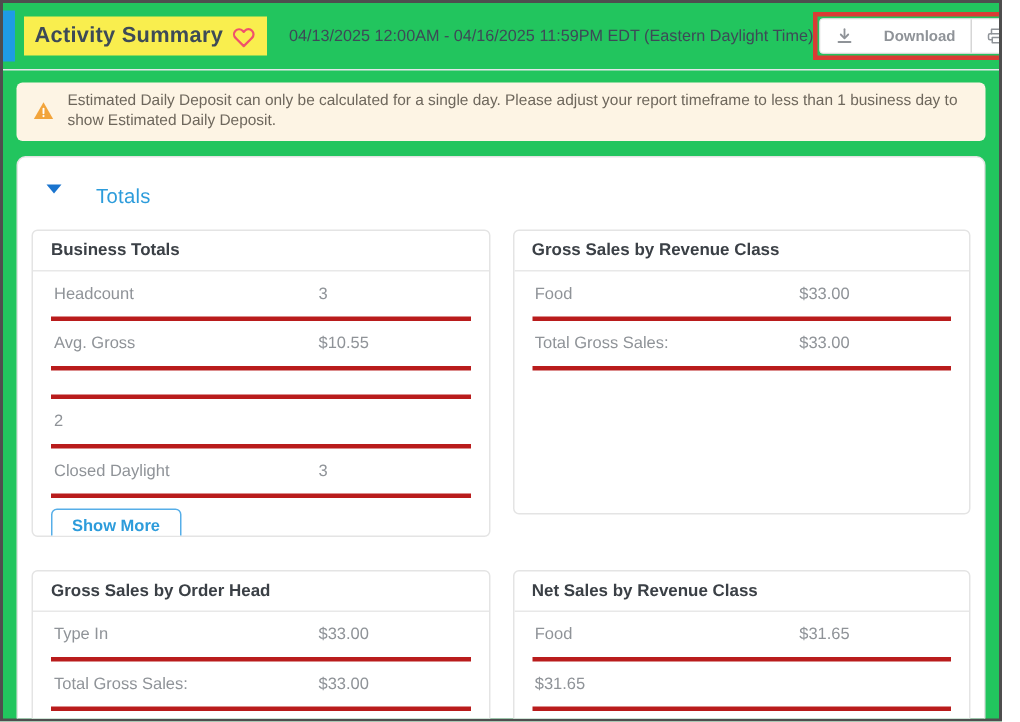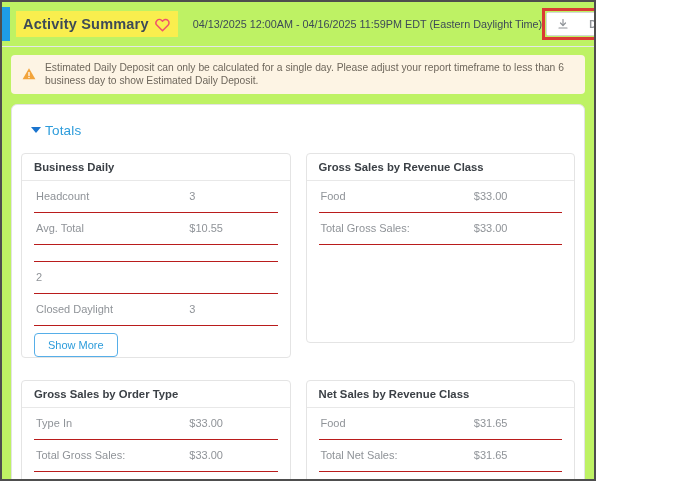--- a/index.html
+++ b/index.html
@@ -3,24 +3,24 @@
 <meta charset="utf-8">
 <style>
   * { box-sizing: border-box; margin: 0; padding: 0; }
   body {
     font-family: "Liberation Sans", sans-serif;
     background: #ffffff;
     width: 680px;
   }
   .screen {
     position: relative;
-    width: 596px;
+    width: 668px;
     height: 481px;
     border: 2px solid #4e4e4e;
-    background: #bef264;
+    background: #22c55e;
     overflow: hidden;
   }
 
   
   .header {
     display: flex;
     align-items: center;
     height: 45px;
     border-bottom: 1px solid #e4e7ea;
     padding-right: 10px;
@@ -101,22 +101,22 @@
   .container {
     margin: 10px 9px 0 9px;
     border: 1px solid #e3e3e3;
     border-radius: 6px;
     padding: 12px 8px 24px 8px;
     min-height: 420px;
     background: #ffffff;
   }
   .totals-toggle {
     display: flex;
-    align-items: center;
-    gap: 4px;
+    align-items: flex-start;
+    gap: 23px;
     margin: 6px 11px 15px 11px;
     cursor: pointer;
     width: max-content;
   }
   .tri-down {
     width: 0; height: 0;
     border-left: 5px solid transparent;
     border-right: 5px solid transparent;
     border-top: 6px solid #1a74ce;
   }
@@ -136,21 +136,21 @@
     font-size: 11.3px;
     font-weight: 700;
     color: #3b4046;
     border-bottom: 1px solid #e8e8e8;
   }
   .card-body { padding: 0 12px; }
   .row {
     display: flex;
     align-items: center;
     padding: 9px 2px;
-    border-bottom: 1px solid #b91c1c;
+    border-bottom: 3px solid #b91c1c;
     font-size: 11px;
     color: #8f9398;
     min-height: 32px;
   }
   .row.empty { min-height: 16px; padding: 8px 2px; }
   .row .lbl { flex: 1; }
   .row .val { width: 36%; text-align: left; }
 
   .card-bt { height: 205px; margin-bottom: 22px; }
   .card-gsrc { height: 190px; margin-bottom: 37px; }
@@ -158,21 +158,21 @@
 
   .show-more {
     margin: 7px 0 8px 0;
     padding: 5px 13px;
     background: #ffffff;
     border: 1px solid #56aee8;
     border-radius: 4px;
     color: #2d9cdb;
     font-family: "Liberation Sans", sans-serif;
     font-size: 11px;
-    font-weight: 400;
+    font-weight: 700;
     cursor: pointer;
   }
 </style>
 </head>
 <body>
 
 <div class="screen">
 
   <div class="header">
     <div class="accent-bar"></div>
@@ -206,61 +206,61 @@
       </div>
     </div>
   </div>
 
   <div class="warning">
     <svg viewBox="0 0 24 24">
       <path d="M12 2 23 21H1z" fill="#f2a43b"></path>
       <path d="M12 9.5v5" stroke="#ffffff" stroke-width="2.2" stroke-linecap="round"></path>
       <circle cx="12" cy="17.8" r="1.3" fill="#ffffff"></circle>
     </svg>
-    <span class="warning-text">Estimated Daily Deposit can only be calculated for a single day. Please adjust your report timeframe to less than 6 business day to show Estimated Daily Deposit.</span>
+    <span class="warning-text">Estimated Daily Deposit can only be calculated for a single day. Please adjust your report timeframe to less than 1 business day to show Estimated Daily Deposit.</span>
   </div>
 
   <div class="container">
     <div class="totals-toggle">
       <span class="tri-down"></span>
       <span class="totals-label">Totals</span>
     </div>
 
     <div class="grid">
 
       <div class="col">
 
         <div class="card card-bt">
-          <div class="card-title">Business Daily</div>
+          <div class="card-title">Business Totals</div>
           <div class="card-body">
             <div class="row">
               <span class="lbl">Headcount</span>
               <span class="val">3</span>
             </div>
             <div class="row">
-              <span class="lbl">Avg. Total</span>
+              <span class="lbl">Avg. Gross</span>
               <span class="val">$10.55</span>
             </div>
             <div class="row empty">
               <span class="lbl"></span>
               <span class="val"></span>
             </div>
             <div class="row">
               <span class="val">2</span>
             </div>
             <div class="row">
               <span class="lbl">Closed Daylight</span>
               <span class="val">3</span>
             </div>
             <button class="show-more">Show More</button>
           </div>
         </div>
 
         <div class="card card-bottom">
-          <div class="card-title">Gross Sales by Order Type</div>
+          <div class="card-title">Gross Sales by Order Head</div>
           <div class="card-body">
             <div class="row">
               <span class="lbl">Type In</span>
               <span class="val">$33.00</span>
             </div>
             <div class="row">
               <span class="lbl">Total Gross Sales:</span>
               <span class="val">$33.00</span>
             </div>
           </div>
@@ -285,21 +285,20 @@
         </div>
 
         <div class="card card-bottom">
           <div class="card-title">Net Sales by Revenue Class</div>
           <div class="card-body">
             <div class="row">
               <span class="lbl">Food</span>
               <span class="val">$31.65</span>
             </div>
             <div class="row">
-              <span class="lbl">Total Net Sales:</span>
               <span class="val">$31.65</span>
             </div>
           </div>
         </div>
 
       </div>
     </div>
   </div>
 
 </div>

